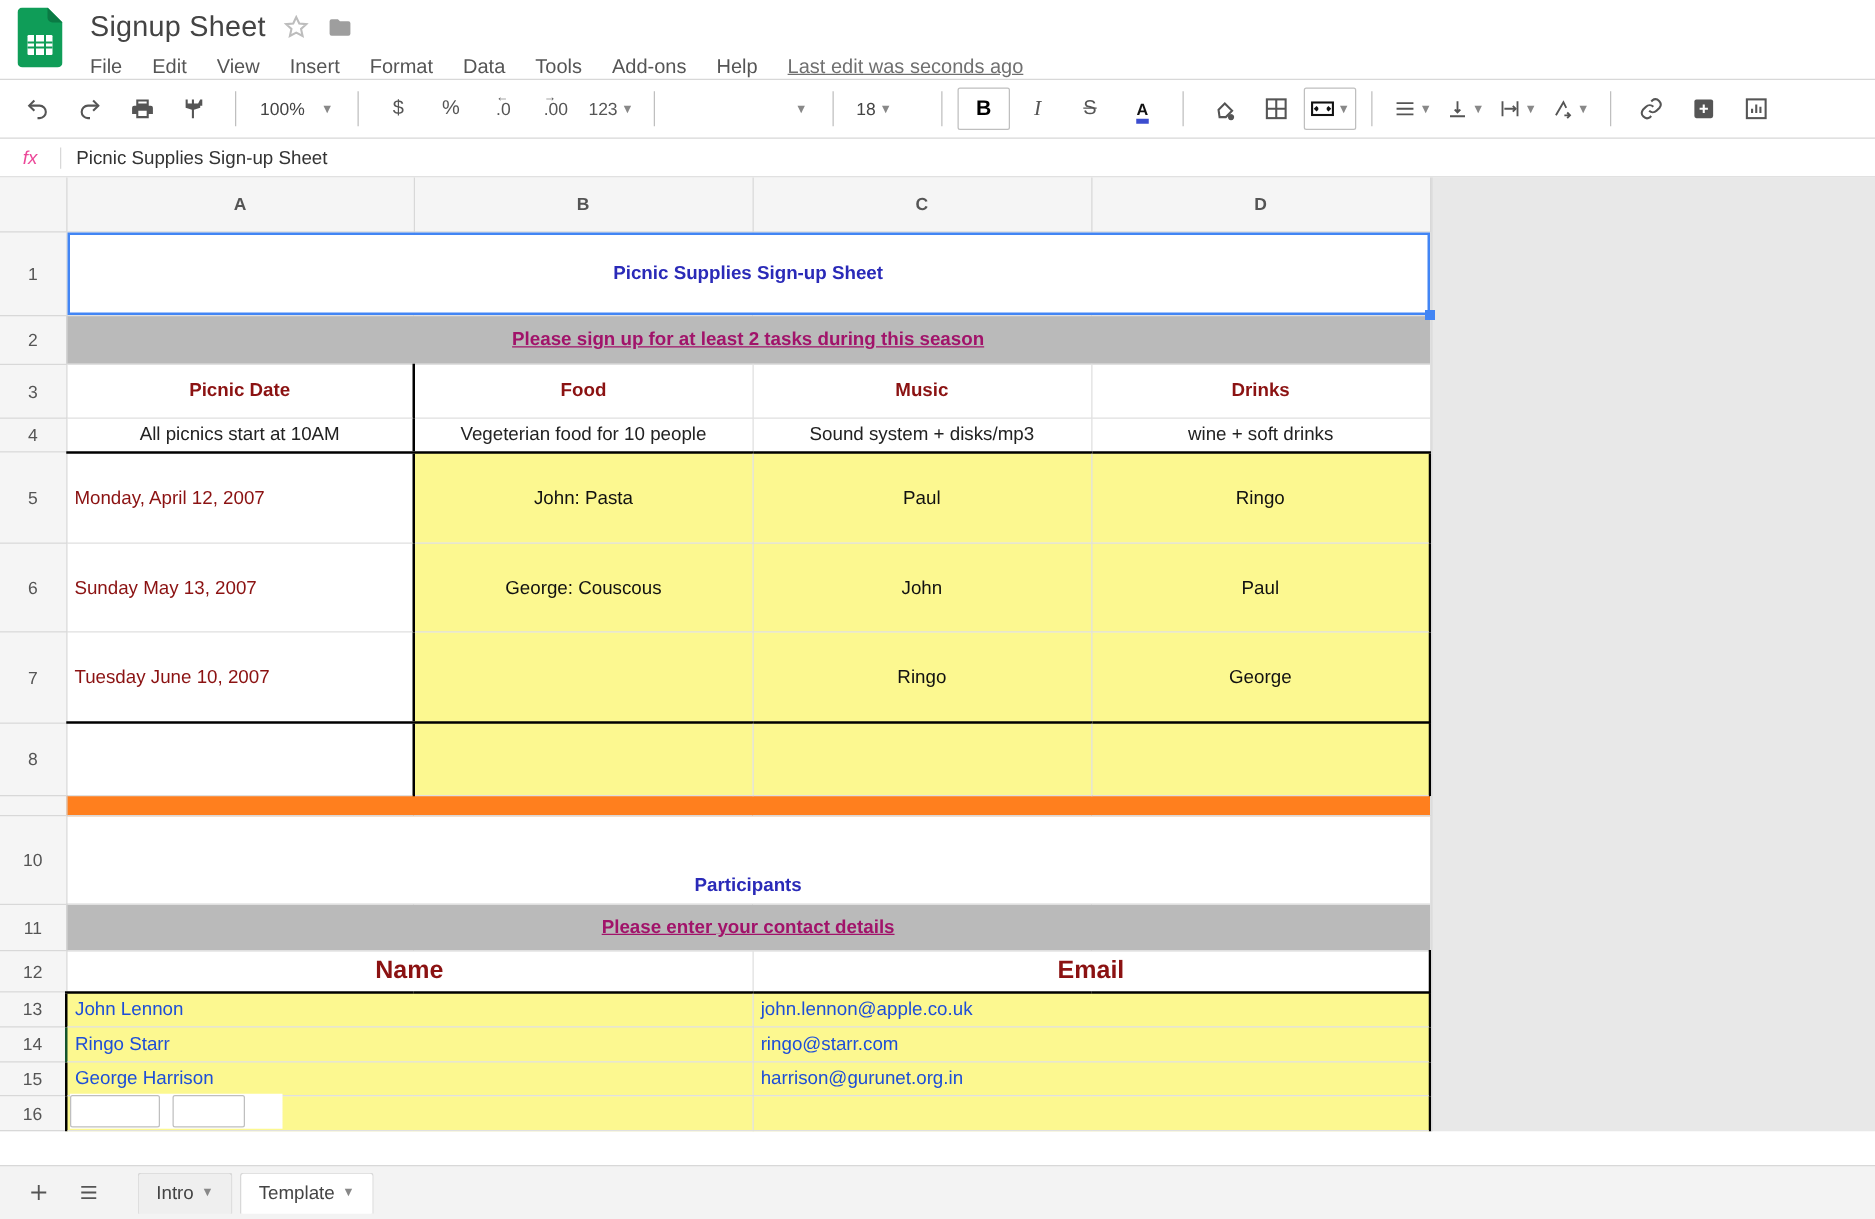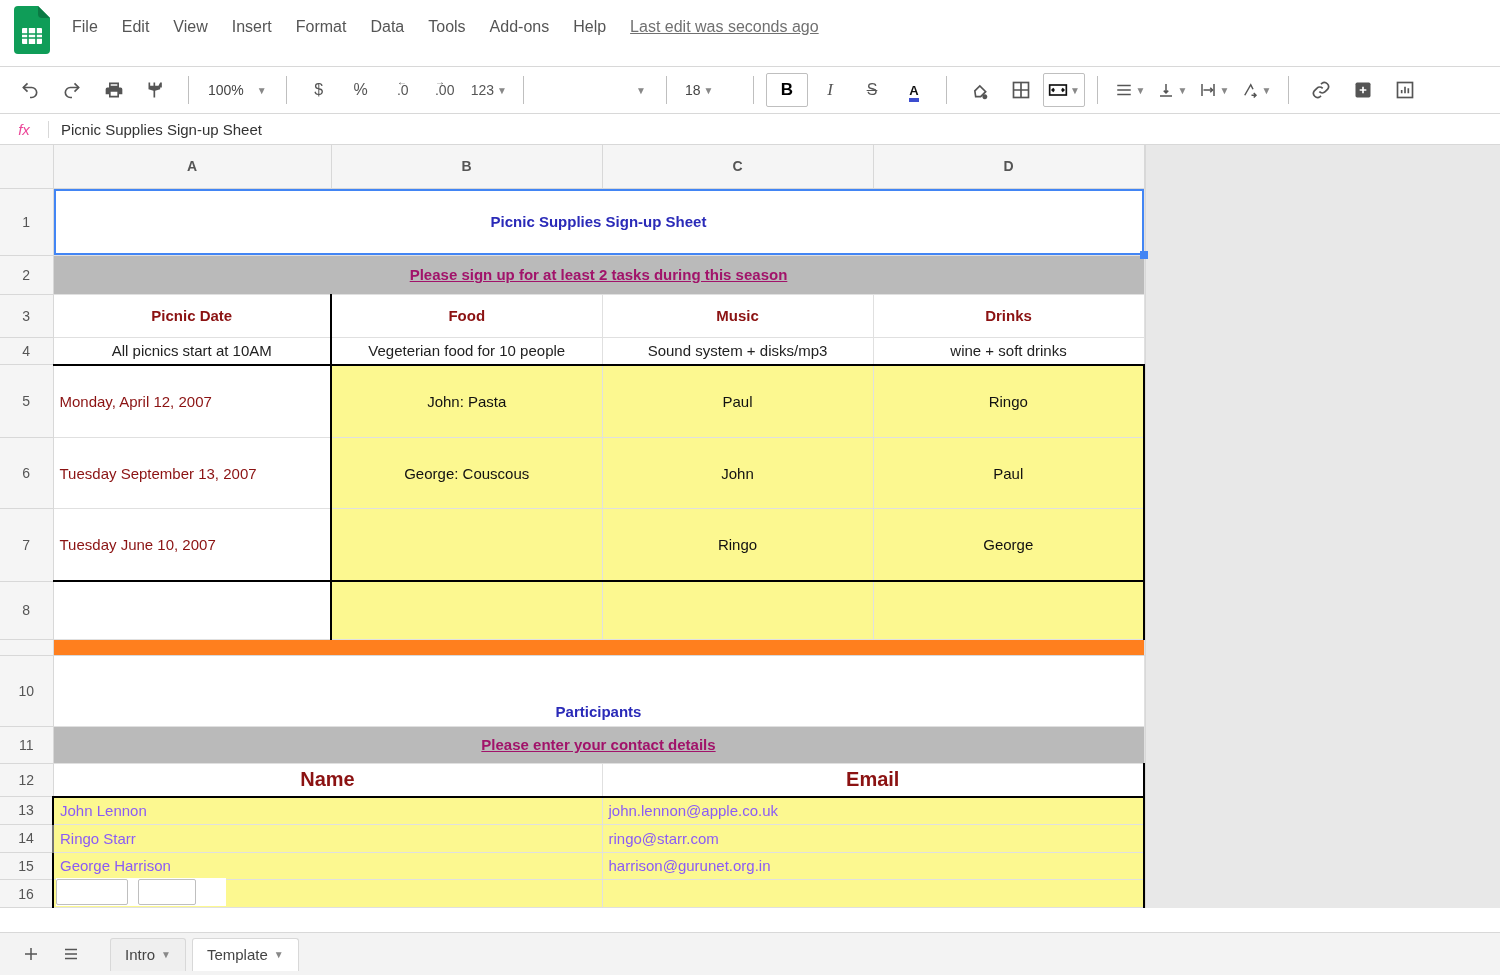--- a/index.html
+++ b/index.html
@@ -24,21 +24,21 @@
   .logo{width:44px;height:44px;margin-right:18px;display:flex;align-items:center;justify-content:center;}
   .logo svg{width:36px;height:48px;}
   .doc-meta{flex:1;}
   .doc-title-row{display:flex;align-items:center;gap:14px;}
   .doc-title{font-size:23px;color:#444;letter-spacing:.2px;}
   .star,.folder{color:#bdbdbd;display:inline-flex;}
   .menus{display:flex;gap:24px;margin-top:10px;font-size:16px;color:var(--menu);align-items:center;}
   .menus span{cursor:default;}
   .last-edit{color:var(--link);text-decoration:underline;cursor:pointer;}
   
-  .toolbar{display:flex;align-items:center;height:46px;border-top:1px solid var(--border);border-bottom:1px solid var(--border);margin-top:14px;padding:0 10px;gap:2px;background:#fff;}
+  .toolbar{display:flex;align-items:center;height:46px;border-top:1px solid var(--border);border-bottom:1px solid var(--border);margin-top:0;padding:0 10px;gap:2px;background:#fff;}
   .tbtn{min-width:32px;height:32px;display:flex;align-items:center;justify-content:center;color:#555;border-radius:2px;padding:0 4px;}
   .tbtn.bold{font-weight:bold;color:#000;border:1px solid #bfbfbf;}
   .tbtn.boxed{border:1px solid #bfbfbf;}
   .vsep{width:1px;height:28px;background:var(--border-dark);margin:0 10px;}
   .zoom{display:flex;align-items:center;gap:10px;border:1px solid transparent;padding:0 6px;font-size:14px;color:#444;}
   .drop-caret{color:#888;font-size:10px;margin-left:3px;}
   .font-sel{width:110px;display:flex;justify-content:flex-end;align-items:center;padding-right:8px;color:#888;}
   .size-sel{width:50px;display:flex;align-items:center;justify-content:flex-start;padding:0 6px;color:#444;font-size:14px;}
   .accent-A{position:relative;font-weight:bold;color:#111;}
   .accent-A .bar{position:absolute;left:0;right:0;bottom:-4px;height:4px;background:var(--accent-under);}
@@ -64,21 +64,21 @@
   .sel-box{position:absolute;left:0;right:0;top:0;bottom:0;border:2px solid var(--selection);pointer-events:none;}
   .sel-handle{position:absolute;right:-4px;bottom:-4px;width:8px;height:8px;background:var(--selection);}
   .title-cell{font-size:30px;font-weight:bold;color:var(--title-blue);text-align:center;}
   .gray-row td.cell{background:var(--row-gray);text-decoration:underline;}
   .sub-msg{color:var(--magenta);font-weight:bold;text-align:center;font-size:15px;}
   .hd-red{color:var(--heading-red);font-weight:bold;font-size:23px;text-align:center;}
   .desc{font-size:15px;color:#222;text-align:center;}
   tr.bb td.cell{border-bottom:2px solid #000;}
   .date-col{color:var(--heading-red);font-size:20px;text-align:left;padding-left:4px;vertical-align:bottom;padding-bottom:8px;}
   .ycell{background:var(--yellow);text-align:center;font-size:20px;color:#111;}
-  .ycell-l{background:var(--yellow);text-align:left;font-size:16px;color:#8b5cf6;}
+  .ycell-l{background:var(--yellow);text-align:left;font-size:16px;color:#1d4ed8;}
   .col-divider-left{border-left:2px solid #000;}
   .orange-row td.cell{background:var(--orange);height:10px;padding:0;border-bottom:1px solid var(--border);}
   .part-title{font-size:26px;font-weight:bold;color:var(--title-blue);text-align:center;}
   .right-fill{flex:1;background:var(--right-gray);border-left:1px solid var(--border);}
   
   .tabs-bar{position:fixed;bottom:0;left:0;right:0;height:42px;background:#f3f3f3;border-top:1px solid var(--border);display:flex;align-items:center;padding:0 14px;gap:6px;}
   .tab-ctrl{width:34px;height:30px;display:flex;align-items:center;justify-content:center;color:#555;}
   .tab{height:32px;display:flex;align-items:center;padding:0 14px;border:1px solid var(--border);border-bottom:none;border-top-left-radius:3px;border-top-right-radius:3px;background:#efefef;font-size:15px;color:#444;gap:6px;}
   .tab.active{background:#fff;}
   .tab .caret{font-size:10px;color:#888;}
@@ -93,20 +93,33 @@
 <div class="docbar">
   <div class="logo">
     <svg viewBox="0 0 36 48">
         <path d="M4 0h20l12 12v32a4 4 0 0 1-4 4H4a4 4 0 0 1-4-4V4a4 4 0 0 1 4-4z" fill="#0f9d58"></path>
         <path d="M24 0l12 12H28a4 4 0 0 1-4-4z" fill="#0b7a44"></path>
         <rect x="8" y="22" width="20" height="16" rx="1" fill="#fff"></rect>
         <path d="M8 28h20M8 32h20M14 22v16M22 22v16" stroke="#0f9d58" stroke-width="1.6"></path>
       </svg>
   </div>
   <div class="doc-meta">
+    <div class="doc-title-row">
+      <span class="doc-title">Signup Sheet</span>
+      <span class="star">
+          <svg width="20" height="20" viewBox="0 0 24 24" fill="none" stroke="#bdbdbd" stroke-width="2">
+            <path d="M12 2l2.9 6.2 6.8.6-5.1 4.6 1.5 6.7L12 16.9 5.9 20.1l1.5-6.7L2.3 8.8l6.8-.6z"></path>
+          </svg>
+        </span>
+      <span class="folder">
+          <svg width="22" height="20" viewBox="0 0 24 24" fill="#9e9e9e">
+            <path d="M10 4l2 2h8a2 2 0 0 1 2 2v10a2 2 0 0 1-2 2H4a2 2 0 0 1-2-2V6a2 2 0 0 1 2-2z"></path>
+          </svg>
+        </span>
+    </div>
     <div class="menus">
       <span>File</span>
       <span>Edit</span>
       <span>View</span>
       <span>Insert</span>
       <span>Format</span>
       <span>Data</span>
       <span>Tools</span>
       <span>Add-ons</span>
       <span>Help</span>
@@ -289,21 +302,21 @@
 
   <tr class="h-sig">
     <td class="rowh">5</td>
     <td class="cell date-col">Monday, April 12, 2007</td>
     <td class="cell ycell col-divider-left">John: Pasta</td>
     <td class="cell ycell">Paul</td>
     <td class="cell ycell" style="border-right:2px solid #000;">Ringo</td>
   </tr>
   <tr class="h-sig">
     <td class="rowh">6</td>
-    <td class="cell date-col">Tuesday September 13, 2007</td>
+    <td class="cell date-col">Sunday May 13, 2007</td>
     <td class="cell ycell col-divider-left">George: Couscous</td>
     <td class="cell ycell">John</td>
     <td class="cell ycell" style="border-right:2px solid #000;">Paul</td>
   </tr>
   <tr class="h-sig bb">
     <td class="rowh">7</td>
     <td class="cell date-col">Tuesday June 10, 2007</td>
     <td class="cell ycell col-divider-left"></td>
     <td class="cell ycell">Ringo</td>
     <td class="cell ycell" style="border-right:2px solid #000;">George</td>
@@ -334,21 +347,21 @@
     <td class="cell hd-red" style="font-size:20px;" colspan="2">Name</td>
     <td class="cell hd-red" style="font-size:20px;border-right:2px solid #000;" colspan="2">Email</td>
   </tr>
   <tr style="height:22px;">
     <td class="rowh">13</td>
     <td class="cell ycell-l" style="border-left:2px solid #000;" colspan="2">John Lennon</td>
     <td class="cell ycell-l" style="border-right:2px solid #000;" colspan="2">john.lennon@apple.co.uk</td>
   </tr>
   <tr style="height:22px;">
     <td class="rowh">14</td>
-    <td class="cell ycell-l" style="border-left:2px solid #737373;" colspan="2">Ringo Starr</td>
+    <td class="cell ycell-l" style="border-left:2px solid #14532d;" colspan="2">Ringo Starr</td>
     <td class="cell ycell-l" style="border-right:2px solid #000;" colspan="2">ringo@starr.com</td>
   </tr>
   <tr style="height:22px;">
     <td class="rowh">15</td>
     <td class="cell ycell-l" style="border-left:2px solid #000;" colspan="2">George Harrison</td>
     <td class="cell ycell-l" style="border-right:2px solid #000;" colspan="2">harrison@gurunet.org.in</td>
   </tr>
   <tr style="height:22px;">
     <td class="rowh">16</td>
     <td class="cell ycell-l" style="border-left:2px solid #000;" colspan="2"></td>

